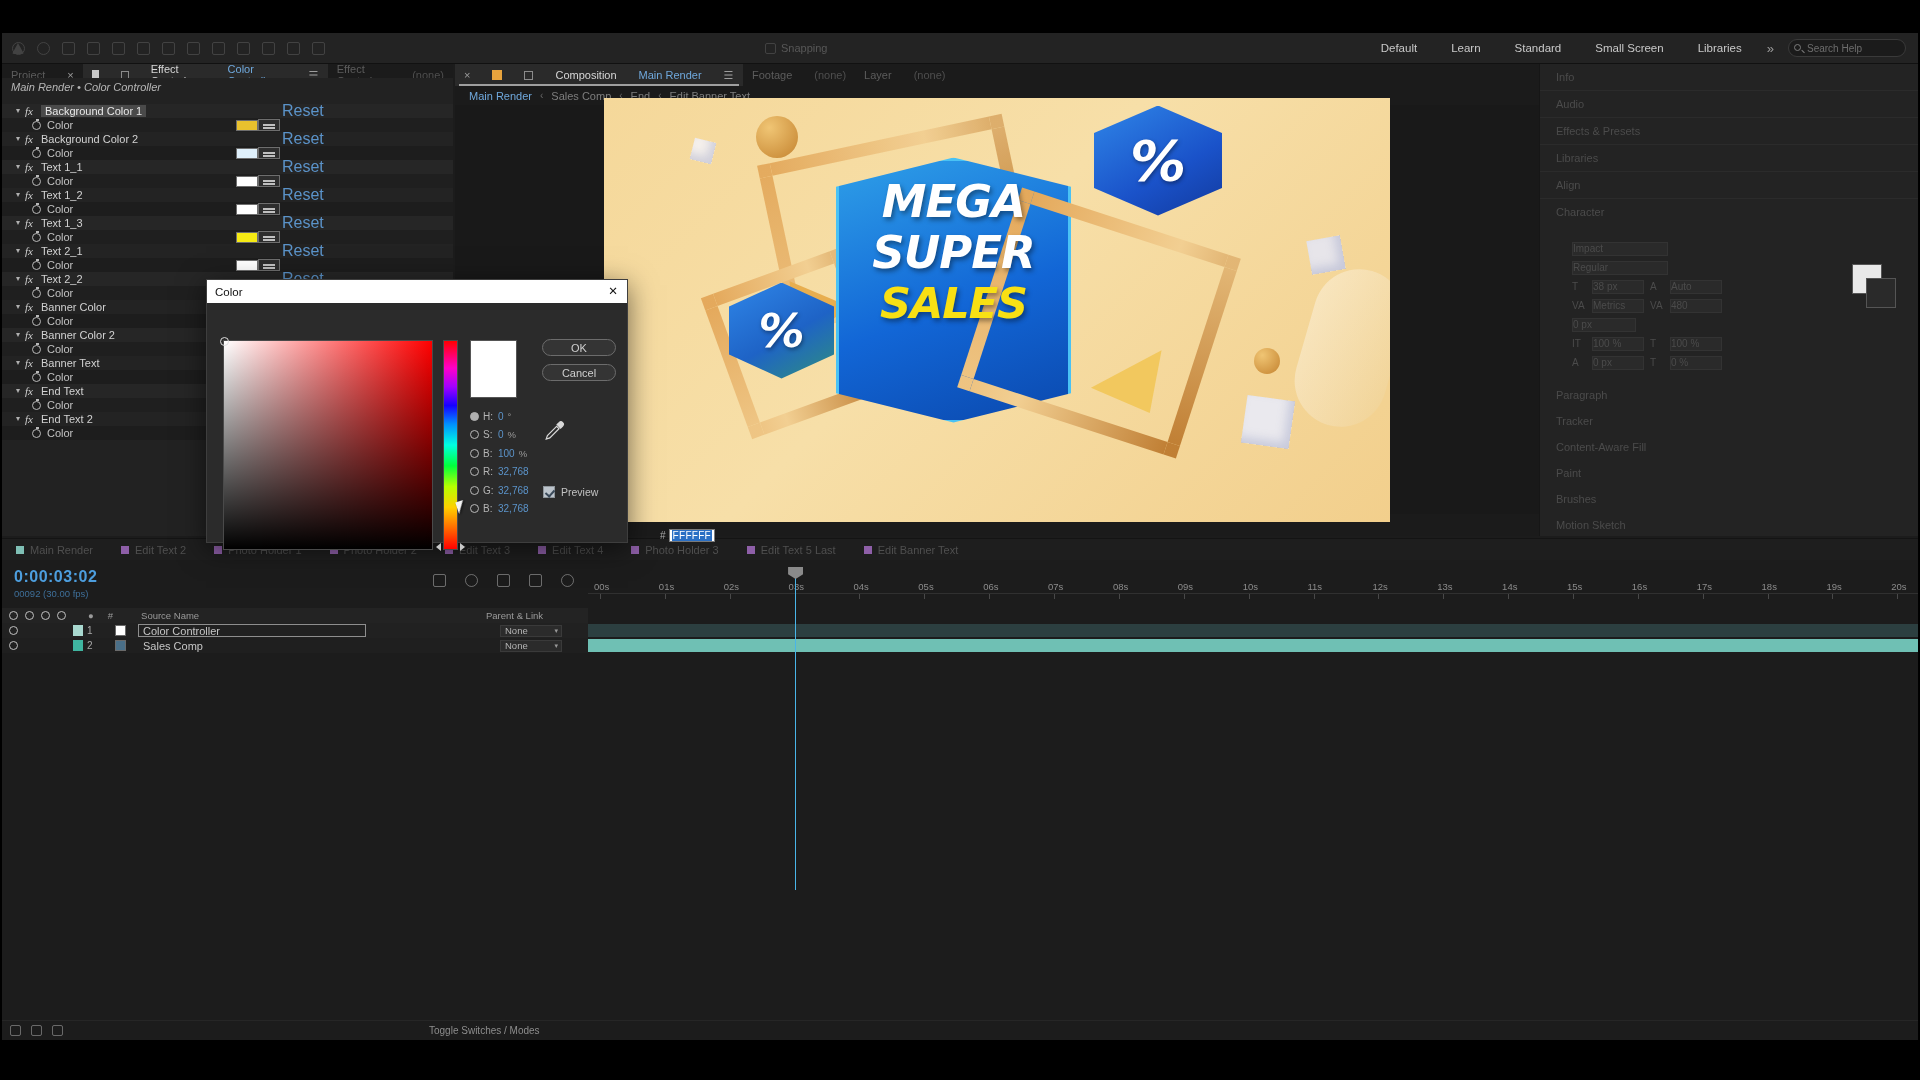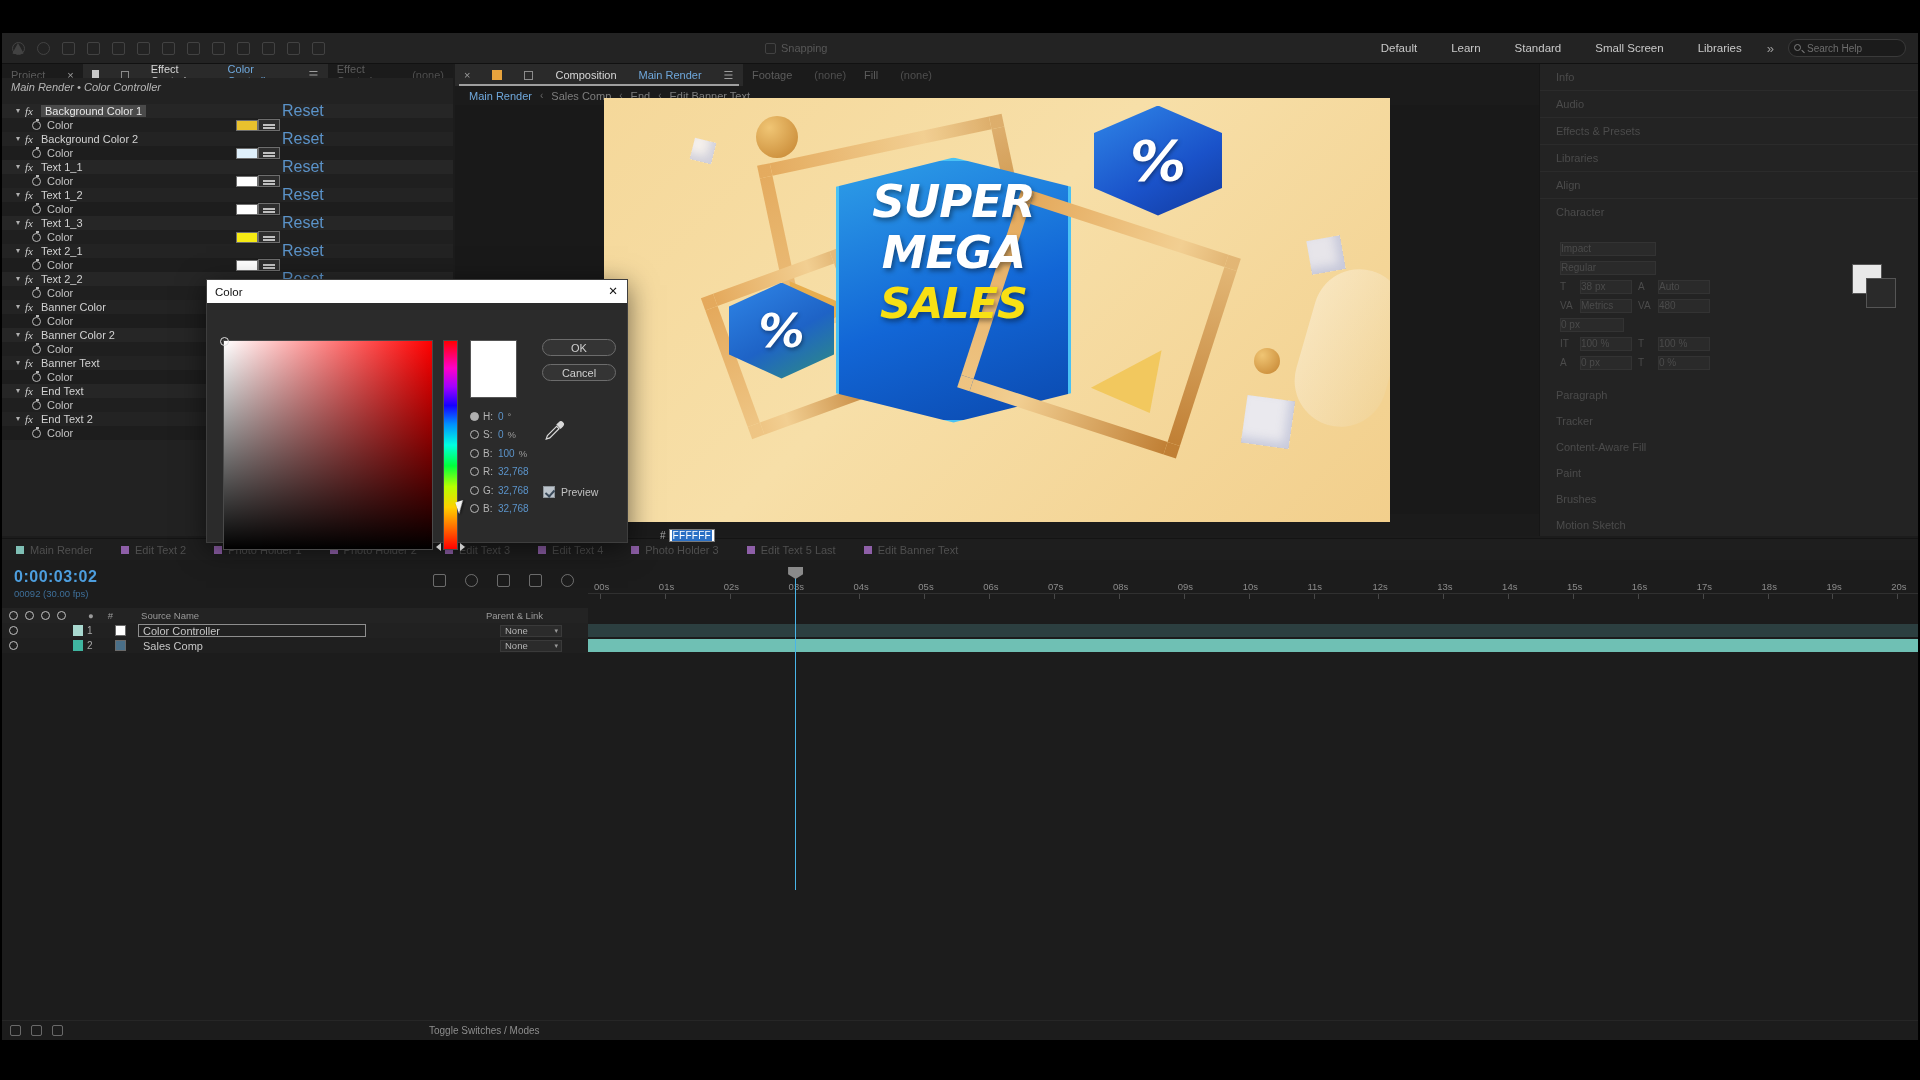--- a/index.html
+++ b/index.html
@@ -174,21 +174,21 @@
   .glass-tube {
     position:absolute; left:700px; top:170px; width:92px; height:160px;
     background:linear-gradient(100deg,rgba(255,255,255,.38),rgba(230,225,200,.12));
     border-radius:46px; transform:rotate(16deg);
   }
 
   
   .rail { position:absolute; right:0; top:31px; width:379px; height:472px; background:#232323; border-left:1px solid #161616; }
   .rail-item { font-size:11px; color:#4b4b4b; padding:7px 0 7px 16px; }
   .rail-sec { border-top:1px solid #2b2b2b; }
-  .char-grid { position:absolute; left:20px; top:175px; right:10px; font-size:10px; color:#4b4b4b; }
+  .char-grid { position:absolute; left:32px; top:175px; right:10px; font-size:10px; color:#4b4b4b; }
   .cg-row { display:flex; align-items:center; gap:6px; height:19px; }
   .cg-field { width:52px; height:14px; background:#2a2a2a; border:1px solid #333; }
   .cg-lbl { width:14px; }
   .swatch-stack { position:absolute; right:22px; top:200px; width:44px; height:44px; }
   .sw-white { position:absolute; left:0; top:0; width:30px; height:30px; background:#e9e9e9; border:1px solid #555; }
   .sw-black { position:absolute; left:14px; top:14px; width:30px; height:30px; background:#2a2a2a; border:1px solid #555; }
 
   
   .layerstrip {
     position:absolute; left:0; top:505px; width:1916px; height:22px;
@@ -543,21 +543,21 @@
           <span class="sq tiny"></span>
           <span>Composition</span>
           <span class="hi">Main Render</span>
           <span class="menu">☰</span>
         </div>
         <div class="ptab dim">
           <span>Footage</span>
           <span class="hi">(none)</span>
         </div>
         <div class="ptab dim">
-          <span>Fill</span>
+          <span>Layer</span>
           <span class="hi">(none)</span>
         </div>
       </div>
       <div class="comp-crumbs">
         <span class="cur">Main Render</span>
         <span class="sep">‹</span>
         <span>Sales Comp</span>
         <span class="sep">‹</span>
         <span>End</span>
         <span class="sep">‹</span>
@@ -570,22 +570,22 @@
           <div class="sphere sph1"></div>
           <div class="pipe pipe-a"></div>
           <div class="pipe pipe-c"></div>
           <div class="tri tri1"></div>
           <div class="glass-tube"></div>
           <div class="hex-badge hex-tr">%</div>
           <div class="banner-main"></div>
           <div class="pipe pipe-b"></div>
           <div class="hex-badge hex-bl">%</div>
           <div class="banner-text">
+            <div class="bt-line">MEGA</div>
             <div class="bt-line">SUPER</div>
-            <div class="bt-line">MEGA</div>
             <div class="bt-line yellow">SALES</div>
           </div>
           <div class="tri tri2"></div>
           <div class="sphere sph2"></div>
           <div class="cube cb2"></div>
           <div class="cube cb3"></div>
         </div>
       </div>
     </div>
 

